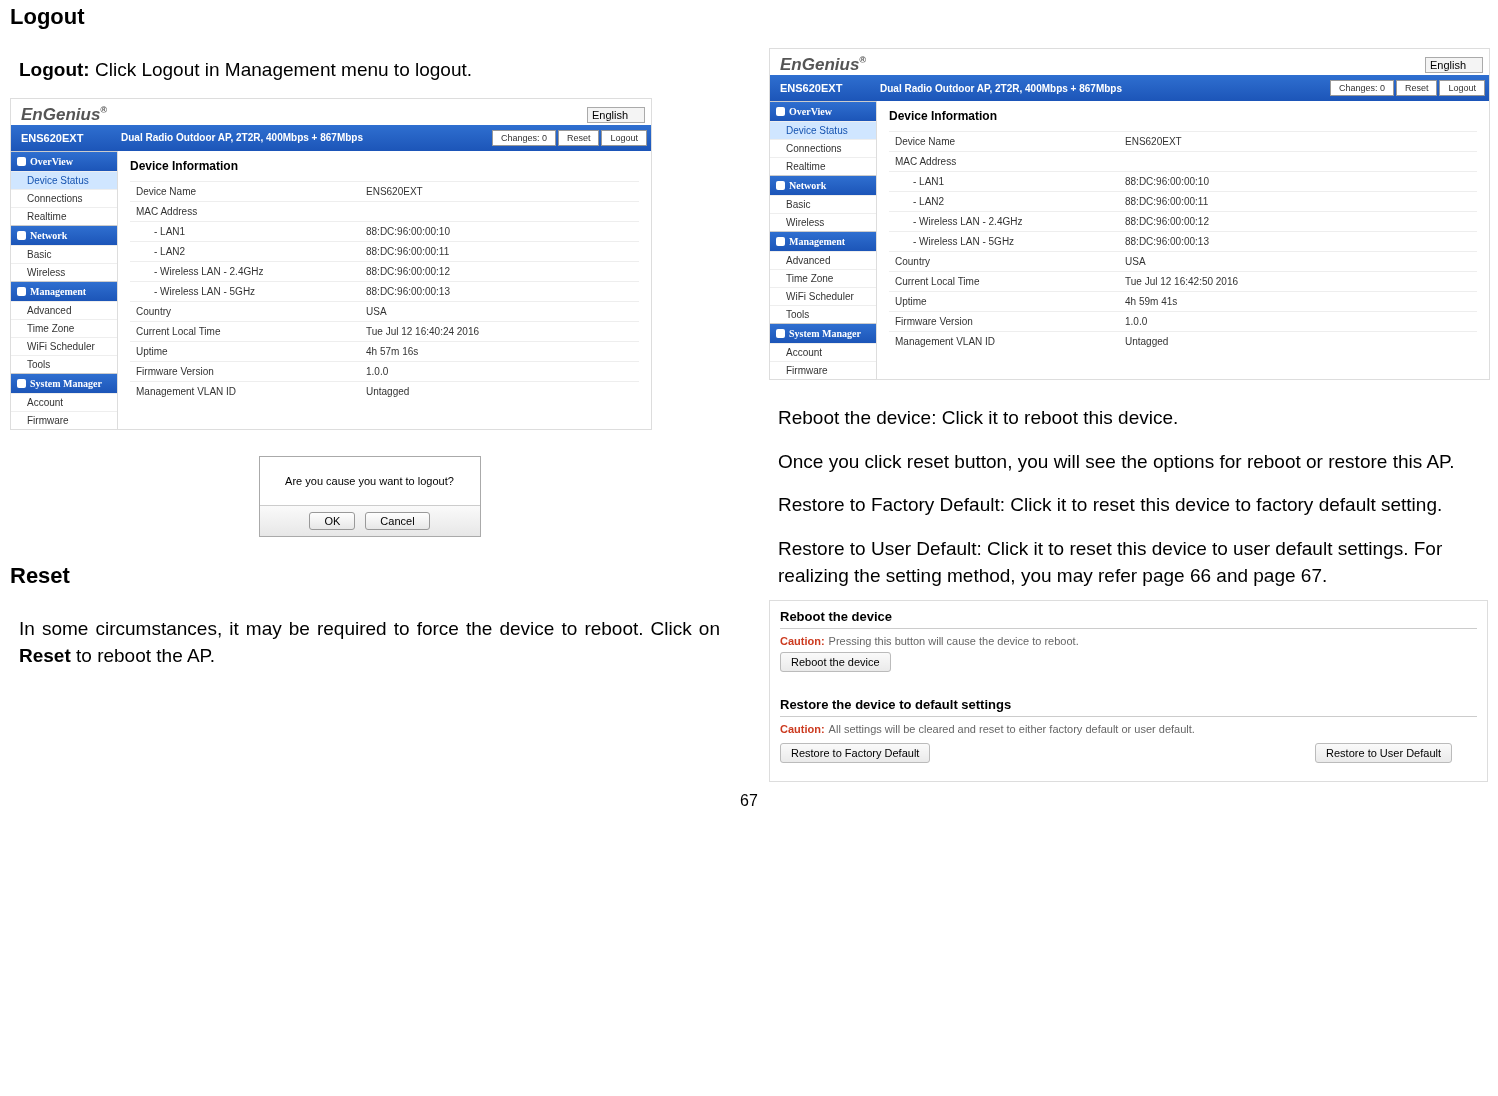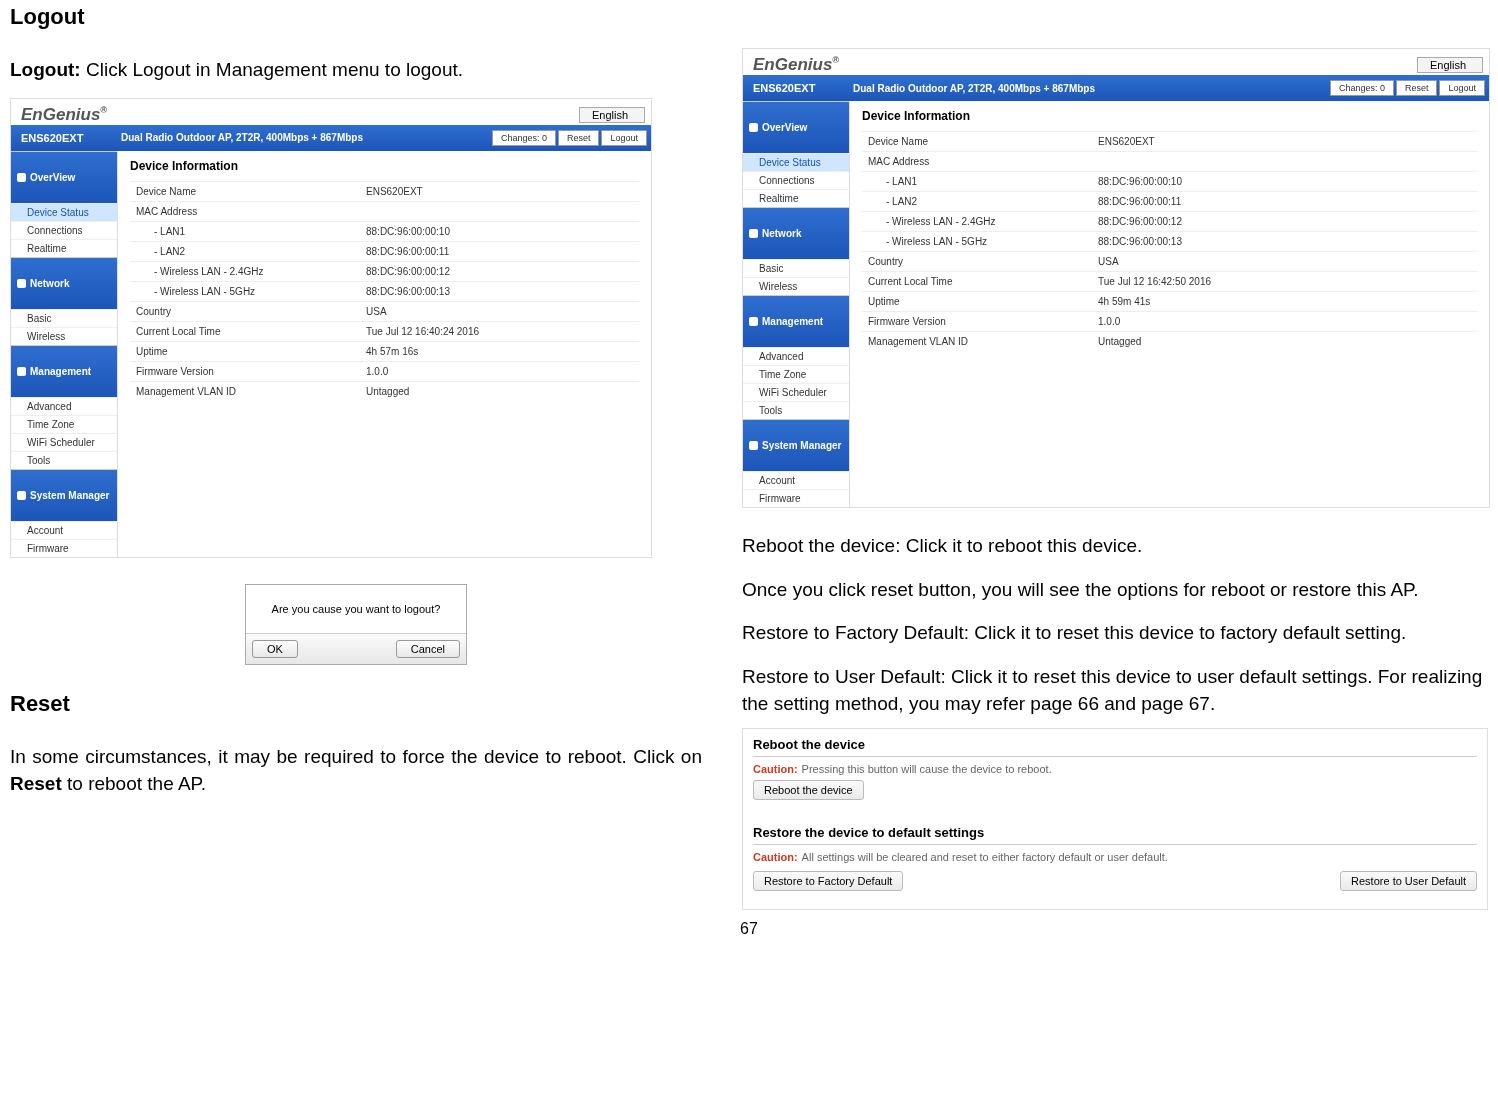--- a/index.html
+++ b/index.html
@@ -21,21 +21,21 @@
   }
   h2 {
     font-size: 22px;
     font-weight: 700;
     margin: 4px 0 18px 0;
     font-family: Arial, sans-serif;
   }
   .bodytext {
     font-size: 19px;
     line-height: 1.45;
-    margin: 8px 0;
+    margin: 8px 9px;
     font-family: Arial, sans-serif;
   }
   .justify { text-align: justify; }
   .bold { font-weight: 700; }
 
   
   .device-panel {
     border: 1px solid #ddd;
     margin: 6px 0 16px 0;
     font-family: Arial, sans-serif;
@@ -54,21 +54,21 @@
     font-size: 17px;
     color: #555;
     font-weight: 600;
     font-style: italic;
   }
   .logo sup { font-size: 9px; vertical-align: top; }
   .lang-select {
     font-size: 11px;
     border: 1px solid #aaa;
     background: #f4f4f4;
-    padding: 1px 16px 1px 12px;
+    padding: 1px 16px 1px 4px;
   }
   .bluebar {
     display: flex;
     align-items: center;
     background: linear-gradient(#2f6fd0,#1c55b8);
     height: 26px;
     padding-left: 10px;
   }
   .bluebar .model {
     color: #fff;
@@ -100,26 +100,27 @@
     display: flex;
   }
   .sidebar {
     width: 106px;
     font-size: 10px;
     border-right: 1px solid #ddd;
   }
   .side-head {
     background: linear-gradient(#2f6fd0,#1c55b8);
     color: #fff;
-    padding: 20px 6px;
+    padding: 4px 6px;
     font-weight: 600;
     border-top: 1px solid #ccc;
     display: flex;
     align-items: center;
     gap: 4px;
+    font-family: Liberation Serif, serif;
   }
   .side-head::before {
     content: "";
     width: 9px; height: 9px;
     background: #fff;
     border-radius: 2px;
     display: inline-block;
   }
   .side-item {
     padding: 3px 0 3px 16px;
@@ -162,21 +163,21 @@
     background: #fff;
   }
   .dialog .dtxt {
     padding: 18px 10px;
     text-align: center;
   }
   .dialog .dbtns {
     background: linear-gradient(#fafafa,#e7e7e7);
     border-top: 1px solid #ccc;
     display: flex;
-    justify-content: space-between;
+    justify-content: center;
     gap: 10px;
     padding: 6px;
   }
   .dialog .dbtns .dbtn {
     border: 1px solid #999;
     background: linear-gradient(#fefefe,#e7e7e7);
     border-radius: 3px;
     padding: 2px 14px;
     font-size: 11px;
   }
@@ -200,21 +201,21 @@
   .gbtn {
     border: 1px solid #bbb;
     border-radius: 3px;
     background: linear-gradient(#fafafa,#eaeaea);
     padding: 3px 10px;
     font-size: 11px;
   }
   .restore-row {
     display: flex;
     justify-content: space-between;
-    width: 724px;
+    width: 672px;
   }
   .pagenum {
     text-align: center;
     font-size: 16px;
     margin-top: 10px;
     font-family: Arial, sans-serif;
   }
 </style>
 </head>
 <body>

